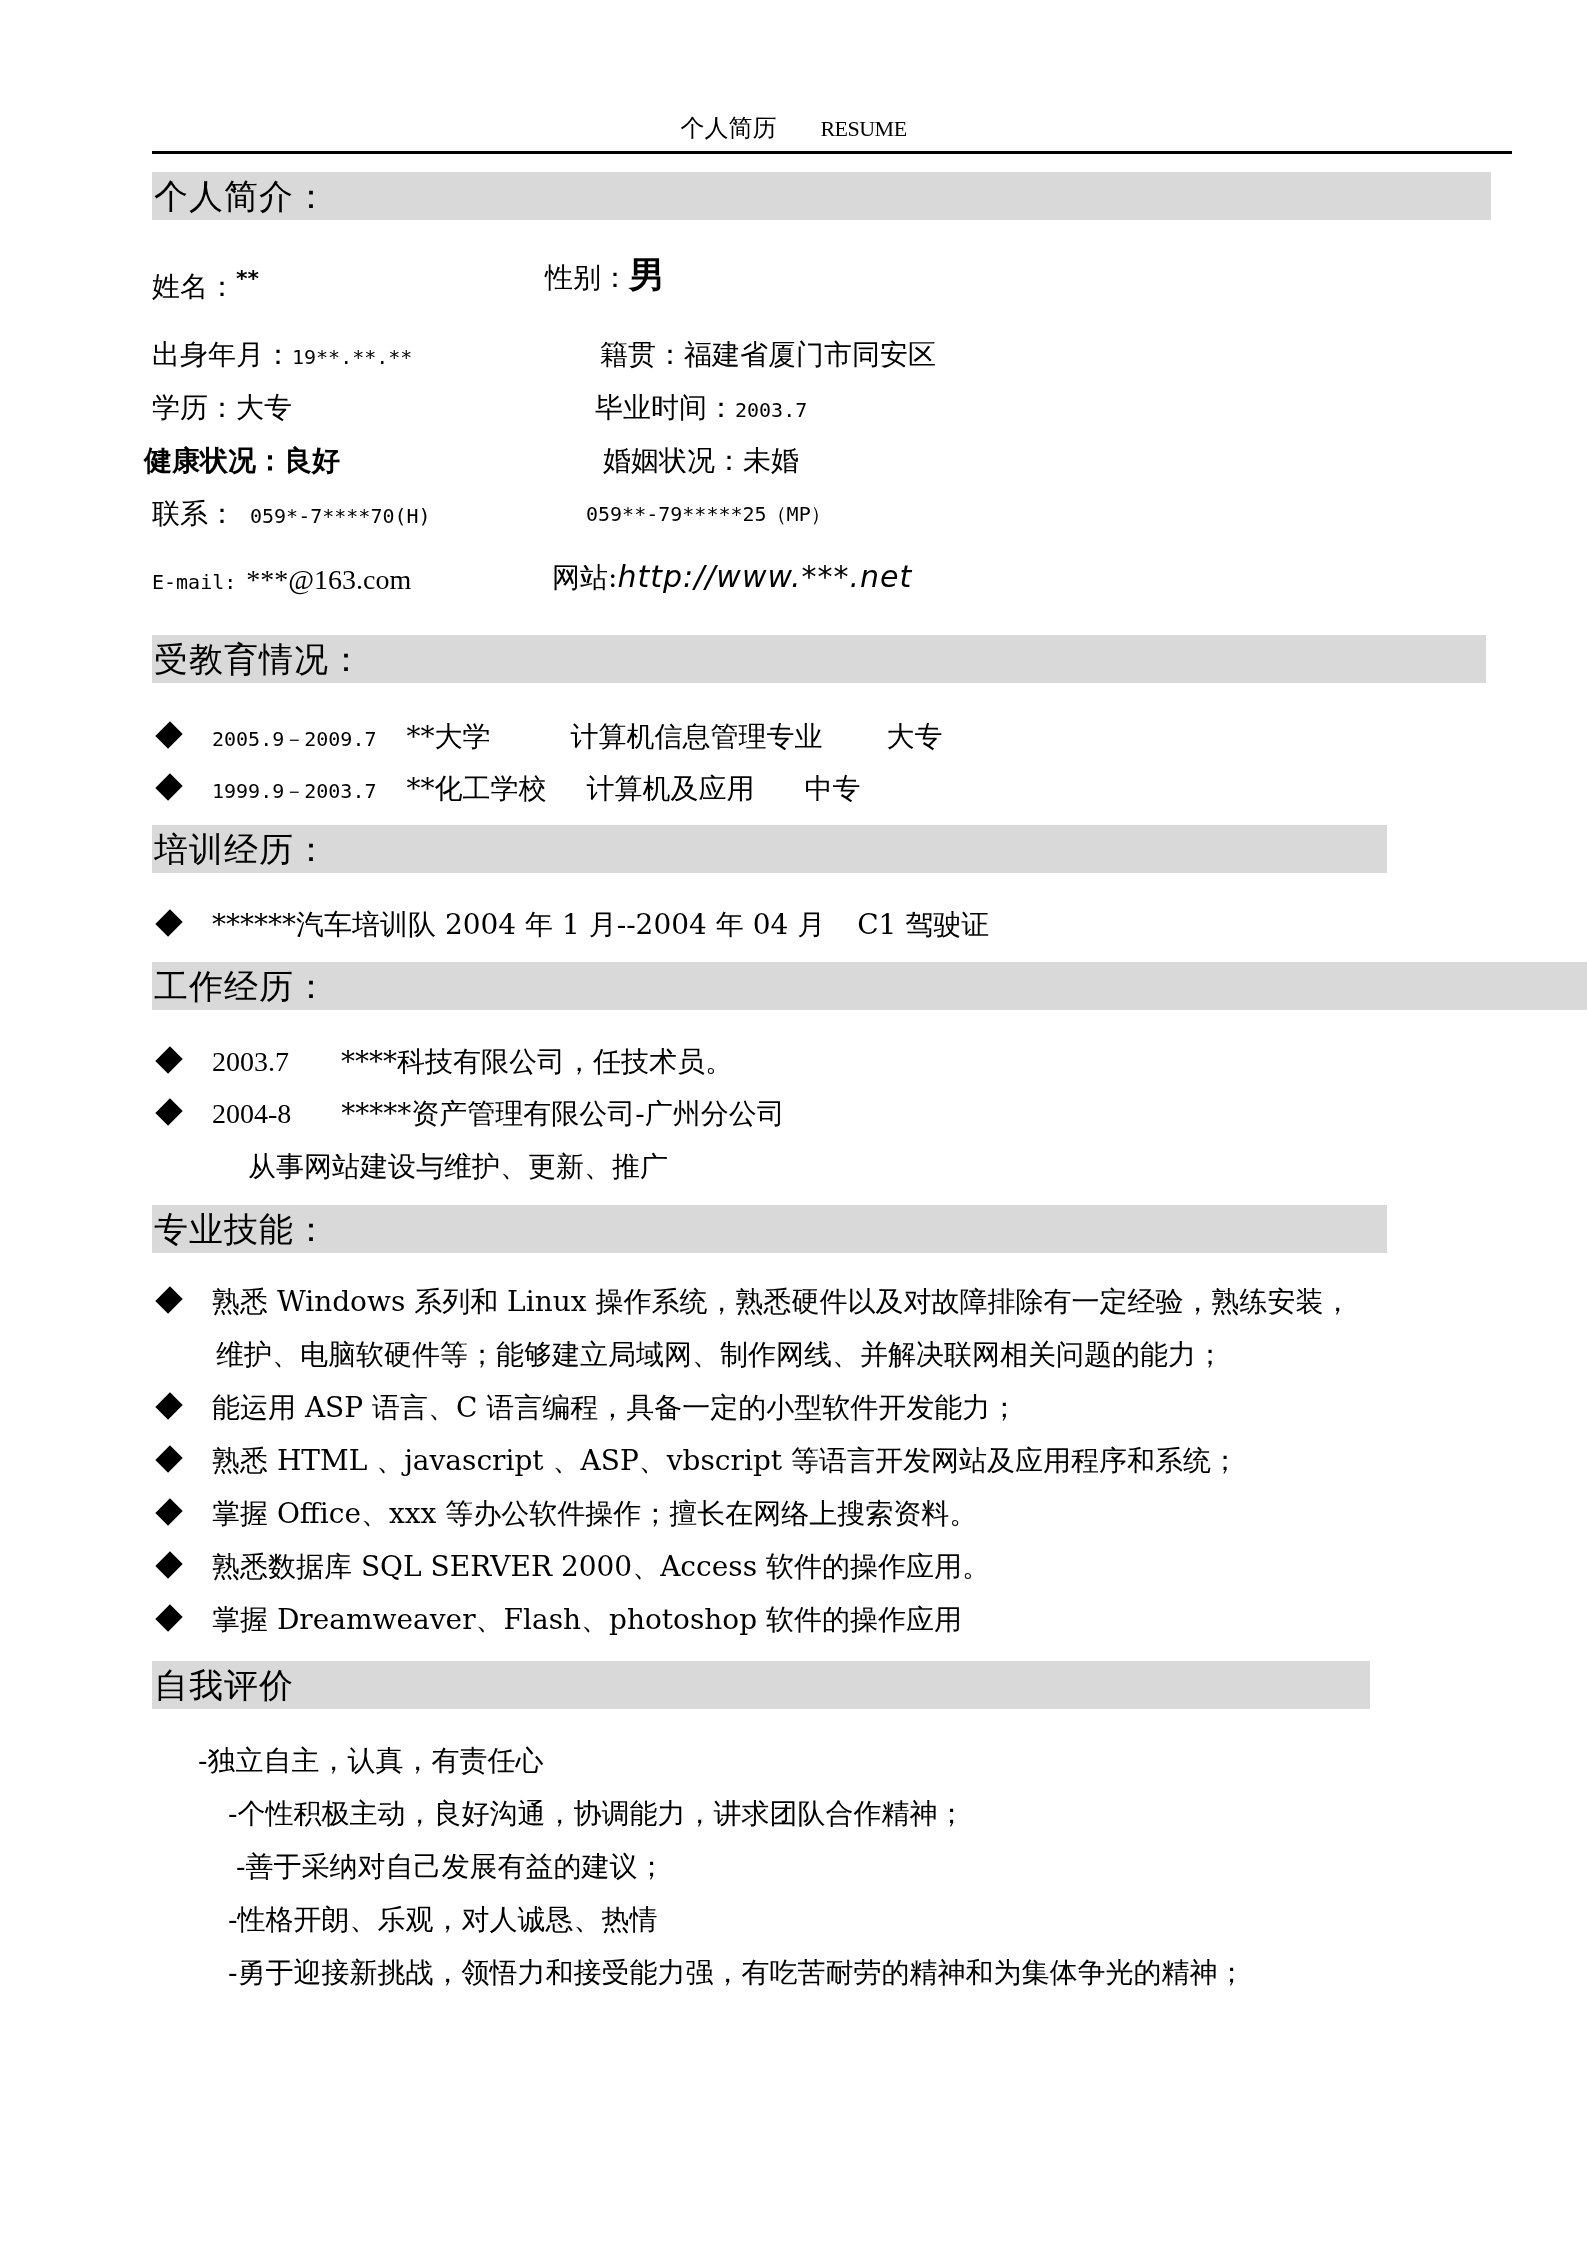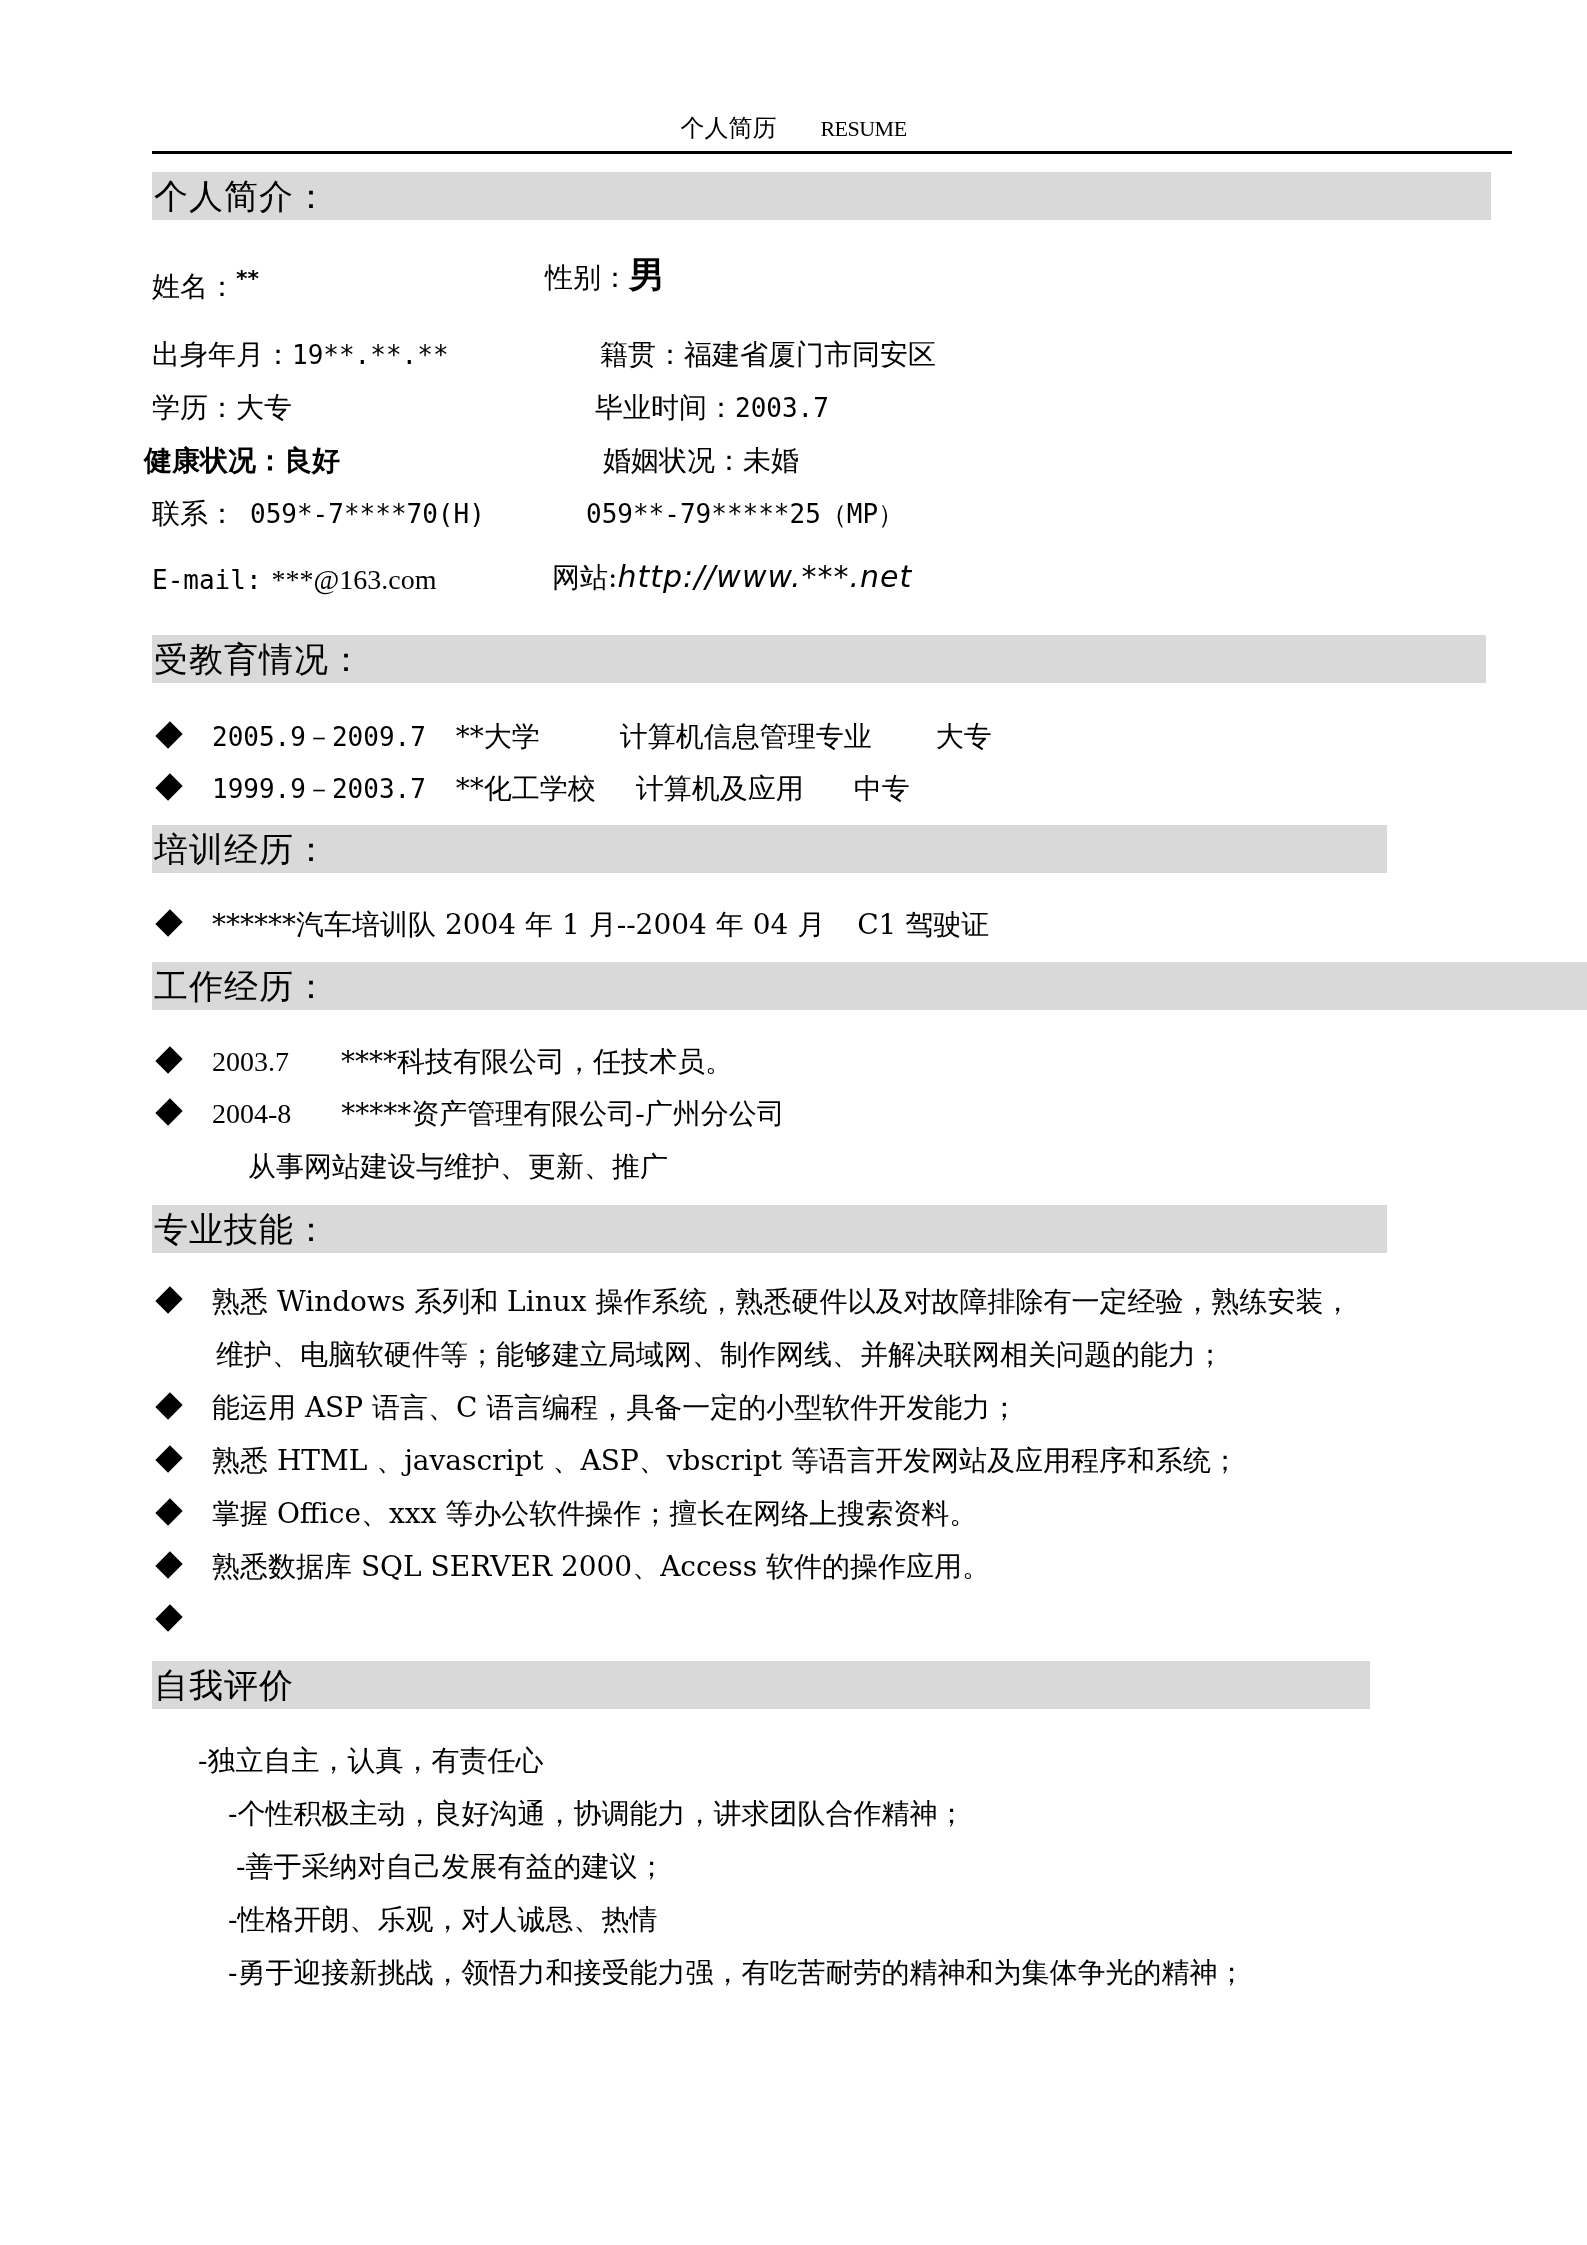--- a/index.html
+++ b/index.html
@@ -50,21 +50,21 @@
     }
 
     
     .t {
       position: absolute;
       white-space: nowrap;
       font-size: 28px;
       line-height: 34px;
       font-family: "DejaVu Serif", "Liberation Serif", serif;
     }
-    .mono { font-family: "DejaVu Sans Mono", "Liberation Mono", monospace; font-size: 26px; }
+    .mono { font-family: "DejaVu Sans Mono", "Liberation Mono", monospace; font-size: 20px; }
     .roman { font-family: "Liberation Serif", "DejaVu Serif", serif; }
     .gender-val {
       font-family: "DejaVu Sans", "Liberation Sans", sans-serif;
       font-size: 36px;
       font-weight: bold;
     }
     .name-val {
       font-family: "DejaVu Sans", sans-serif;
       font-weight: bold;
       font-size: 22px;
@@ -195,21 +195,21 @@
 <div class="bullet-row" style="top:1444px;">
   <span class="diamond"></span><span>熟悉 HTML 、javascript 、ASP、vbscript 等语言开发网站及应用程序和系统；</span>
 </div>
 <div class="bullet-row" style="top:1497px;">
   <span class="diamond"></span><span>掌握 Office、xxx 等办公软件操作；擅长在网络上搜索资料。</span>
 </div>
 <div class="bullet-row" style="top:1550px;">
   <span class="diamond"></span><span>熟悉数据库 SQL SERVER 2000、Access 软件的操作应用。</span>
 </div>
 <div class="bullet-row" style="top:1603px;">
-  <span class="diamond"></span>
+  <span class="diamond"></span><span>掌握 Dreamweaver、Flash、photoshop 软件的操作应用</span>
 </div>
 
 <div class="section-bar" style="top:1661px; width:1218px;">
   <span class="title">自我评价</span>
 </div>
 
 <div class="t" style="left:198px; top:1744px;">-独立自主，认真，有责任心</div>
 <div class="t" style="left:228px; top:1797px;">-个性积极主动，良好沟通，协调能力，讲求团队合作精神；</div>
 <div class="t" style="left:228px; top:1850px;margin-left:8px;">-善于采纳对自己发展有益的建议；</div>
 <div class="t" style="left:228px; top:1903px;">-性格开朗、乐观，对人诚恳、热情</div>

